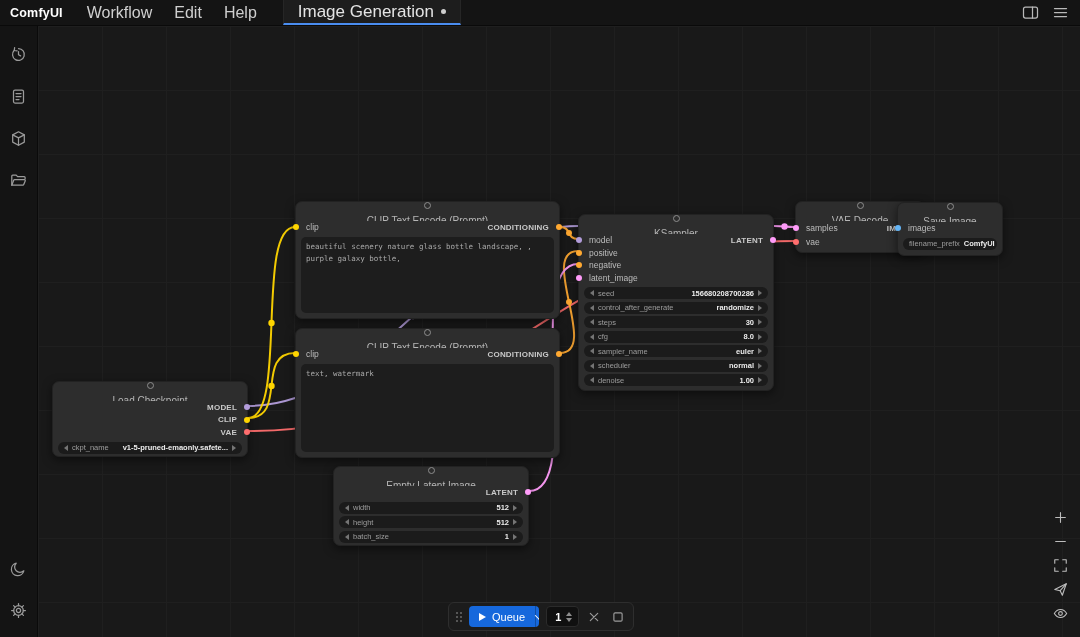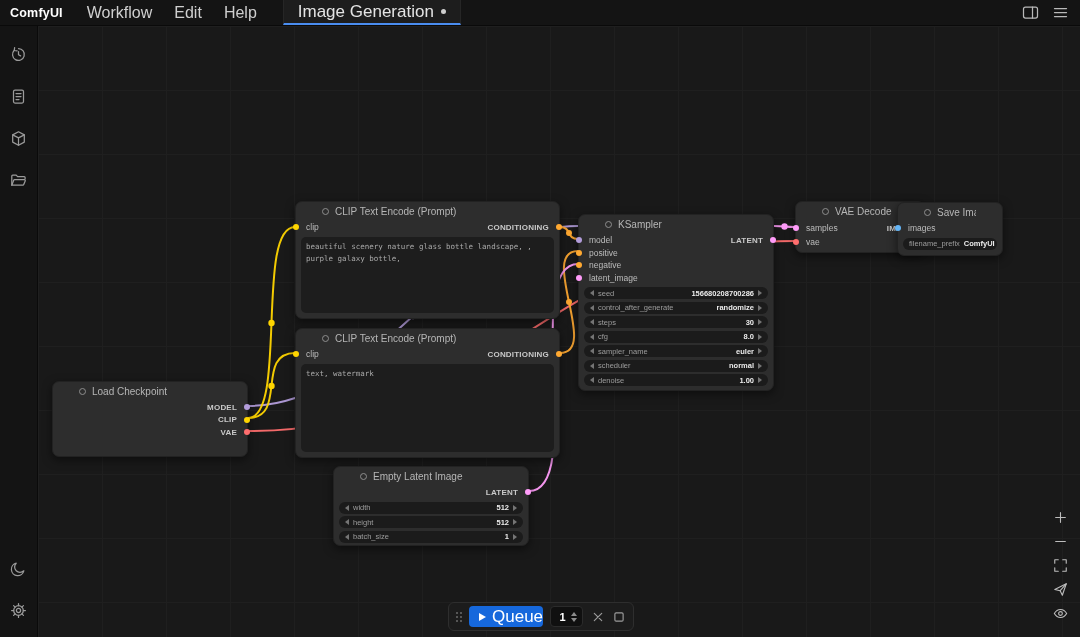--- a/index.html
+++ b/index.html
@@ -45,21 +45,21 @@
   
   .sidebar{position:absolute;top:26px;left:0;bottom:0;width:38px;background:var(--bar-bg);
     border-right:1px solid #0a0a0a;display:flex;flex-direction:column;align-items:center;
     padding:7px 0 6px;z-index:9;}
   .side-icon{width:38px;height:42px;display:flex;align-items:center;justify-content:center;color:#9b9b9b;}
   .side-spacer{margin-top:auto;}
 
   
   .node{position:absolute;z-index:2;background:var(--node-bg);border:1px solid #222;
     border-radius:7px;box-shadow:0 3px 10px rgba(0,0,0,.5);}
-  .node-header{height:19px;display:flex;align-items:center;gap:6px;padding:0 26px;cursor:default;}
+  .node-header{height:19px;display:flex;align-items:center;gap:6px;padding:0 26px;cursor:default;flex-direction:column;}
   .collapse-dot{width:7px;height:7px;border:1.3px solid #8d8d8d;border-radius:50%;flex:none;}
   .node-title{font-size:10px;color:#b6b6b6;white-space:nowrap;overflow:hidden;}
   .prow{position:relative;height:12.5px;display:flex;align-items:center;padding:0 10px;}
   .in-label{font-size:8.5px;color:#bdbdbd;}
   .out-label{margin-left:auto;font-size:8px;font-weight:700;color:#c9c9c9;letter-spacing:.2px;}
   .port{position:absolute;width:6px;height:6px;border-radius:50%;top:50%;}
   .port.in{left:0;transform:translate(-50%,-50%);}
   .port.out{right:0;transform:translate(50%,-50%);}
   .p-model{background:var(--c-model);} .p-clip{background:var(--c-clip);}
   .p-vae{background:var(--c-vae);} .p-cond{background:var(--c-cond);}
@@ -78,21 +78,21 @@
     line-height:1.55;color:#a9a9a9;overflow:hidden;}
 
   
   .queue-bar{position:absolute;left:448px;top:602px;width:186px;height:29px;z-index:5;
     background:#1c1c1c;border:1px solid #2e2e2e;border-radius:6px;
     display:flex;align-items:center;gap:7px;padding:0 7px;}
   .drag-handle{display:grid;grid-template-columns:repeat(2,2px);grid-auto-rows:2px;gap:2px;}
   .drag-handle i{width:2px;height:2px;border-radius:50%;background:#6a6a6a;}
   .queue-group{display:flex;height:21px;border-radius:4px;overflow:hidden;}
   .queue-btn{display:flex;align-items:center;gap:6px;background:var(--accent);border:none;
-    color:#fff;font-family:inherit;font-size:17px;padding:0 10px;cursor:pointer;}
+    color:#fff;font-family:inherit;font-size:11px;padding:0 10px;cursor:pointer;}
   .play-tri{width:0;height:0;border-top:4.5px solid transparent;border-bottom:4.5px solid transparent;border-left:7px solid #fff;}
   .queue-dd{width:20px;background:var(--accent);border:none;border-left:1px solid rgba(0,0,0,.25);
     display:flex;align-items:center;justify-content:center;cursor:pointer;}
   .chev{width:6px;height:6px;border-right:1.6px solid #fff;border-bottom:1.6px solid #fff;transform:rotate(45deg) translate(-1px,-1px);}
   .batch-box{height:21px;min-width:33px;background:#101010;border:1px solid #2b2b2b;border-radius:4px;
     display:flex;align-items:center;padding:0 4px 0 8px;gap:5px;}
   .batch-val{font-size:11px;font-weight:700;color:#fff;}
   .steppers{display:flex;flex-direction:column;gap:2px;}
   .st-up{width:0;height:0;border-left:3px solid transparent;border-right:3px solid transparent;border-bottom:4px solid #8d8d8d;}
   .st-dn{width:0;height:0;border-left:3px solid transparent;border-right:3px solid transparent;border-top:4px solid #8d8d8d;}
@@ -202,20 +202,28 @@
       <span class="port out p-model"></span>
     </div>
   <div class="prow">
       <span class="out-label">CLIP</span>
       <span class="port out p-clip"></span>
     </div>
   <div class="prow">
       <span class="out-label">VAE</span>
       <span class="port out p-vae"></span>
     </div>
+  <div class="widgets">
+    <div class="widget">
+      <span class="arr l"></span>
+      <span class="wname">ckpt_name</span>
+      <span class="wval">v1-5-pruned-emaonly.safete...</span>
+      <span class="arr r"></span>
+    </div>
+  </div>
 </div>
 
 <div class="node" style="left:295px;top:201px;width:265px;height:118px">
   <div class="node-header">
     <span class="collapse-dot"></span>
     <span class="node-title">CLIP Text Encode (Prompt)</span>
   </div>
   <div class="prow">
     <span class="in-label">clip</span>
     <span class="out-label">CONDITIONING</span>

